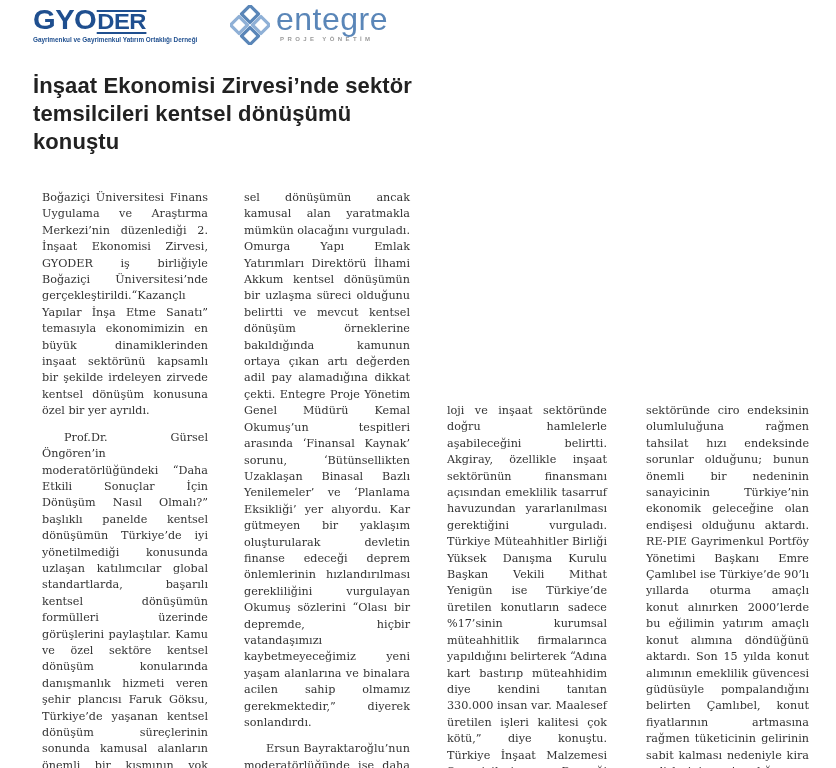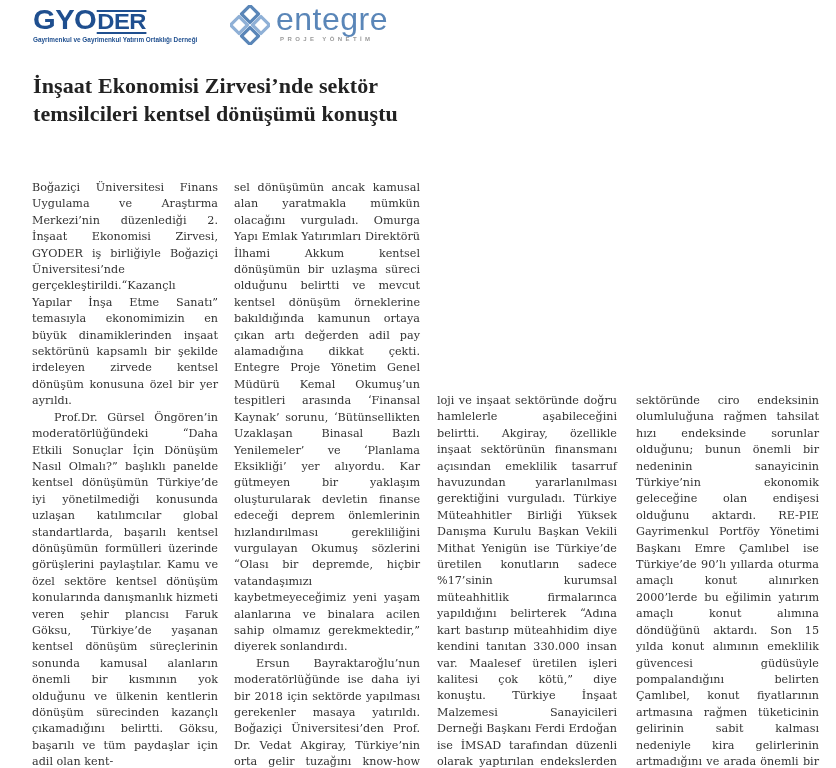--- a/index.html
+++ b/index.html
@@ -83,37 +83,37 @@
       letter-spacing: 3.4px;
       color: #9a9a9a;
       font-weight: bold;
       white-space: nowrap;
     }
     .title {
       position: absolute;
       left: 33px; top: 72px;
       width: 400px;
       margin: 0;
-      font-family: Liberation Serif, serif;
+      font-family: Liberation Sans, sans-serif;
       font-weight: bold;
       font-size: 22px;
       line-height: 28px;
       color: #222;
       letter-spacing: 0.1px;
     }
     .col {
       position: absolute;
       font-family: "DejaVu Serif", serif;
       font-size: 11.2px;
       line-height: 16.4px;
       color: #333;
       text-align: justify;
       hyphens: manual;
     }
-    .col p { margin: 0; }
+    .col p { margin: 10px; }
     .col p.indent { text-indent: 22px; }
     .col-1 { left: 32px;  top: 180px; width: 186px; }
     .col-2 { left: 234px; top: 180px; width: 186px; }
     .col-3 { left: 437px; top: 393px; width: 180px; }
     .col-4 { left: 636px; top: 393px; width: 183px; }
   </style>
 </head>
 <body>
 
 <div class="header">

